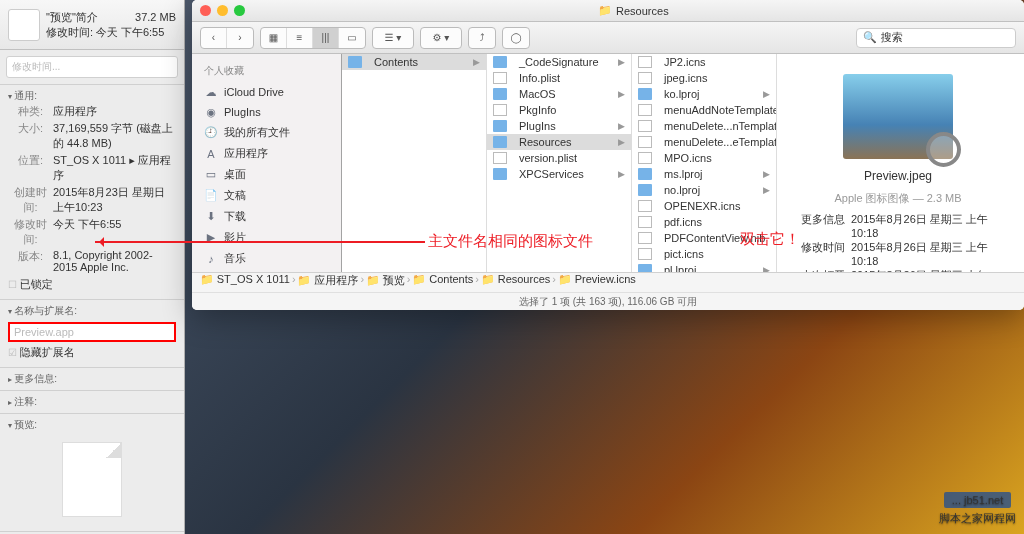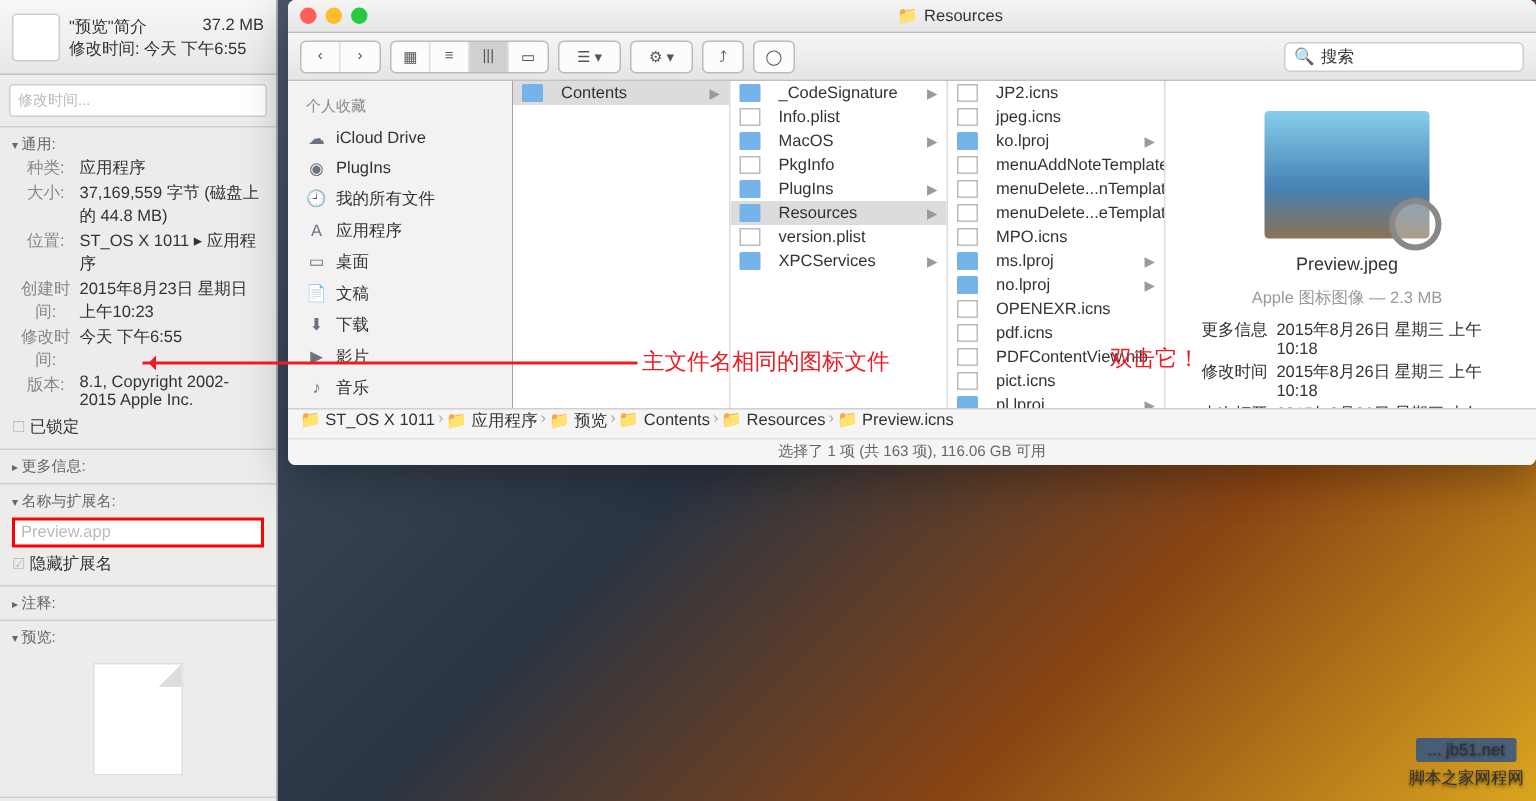--- a/index.html
+++ b/index.html
@@ -109,27 +109,27 @@
         <span class="info-label">修改时间:</span>
         <span class="info-val">今天 下午6:55</span>
       </div>
     <div class="info-row">
         <span class="info-label">版本:</span>
         <span class="info-val">8.1, Copyright 2002-2015 Apple Inc.</span>
       </div>
     <div class="checkbox-row">☐ <span>已锁定</span></div>
   </div>
   <div class="section">
-      <div class="sec-title">更多信息:</div>
-    </div>
-  <div class="section">
     <div class="sec-title open">名称与扩展名:</div>
     <div class="name-ext">Preview.app</div>
     <div class="checkbox-row">☑ <span>隐藏扩展名</span></div>
   </div>
+  <div class="section">
+      <div class="sec-title">更多信息:</div>
+    </div>
   <div class="section">
       <div class="sec-title">注释:</div>
     </div>
   <div class="section">
     <div class="sec-title open">预览:</div>
     <div class="preview-thumb"></div>
   </div>
   <div class="section">
     
     

